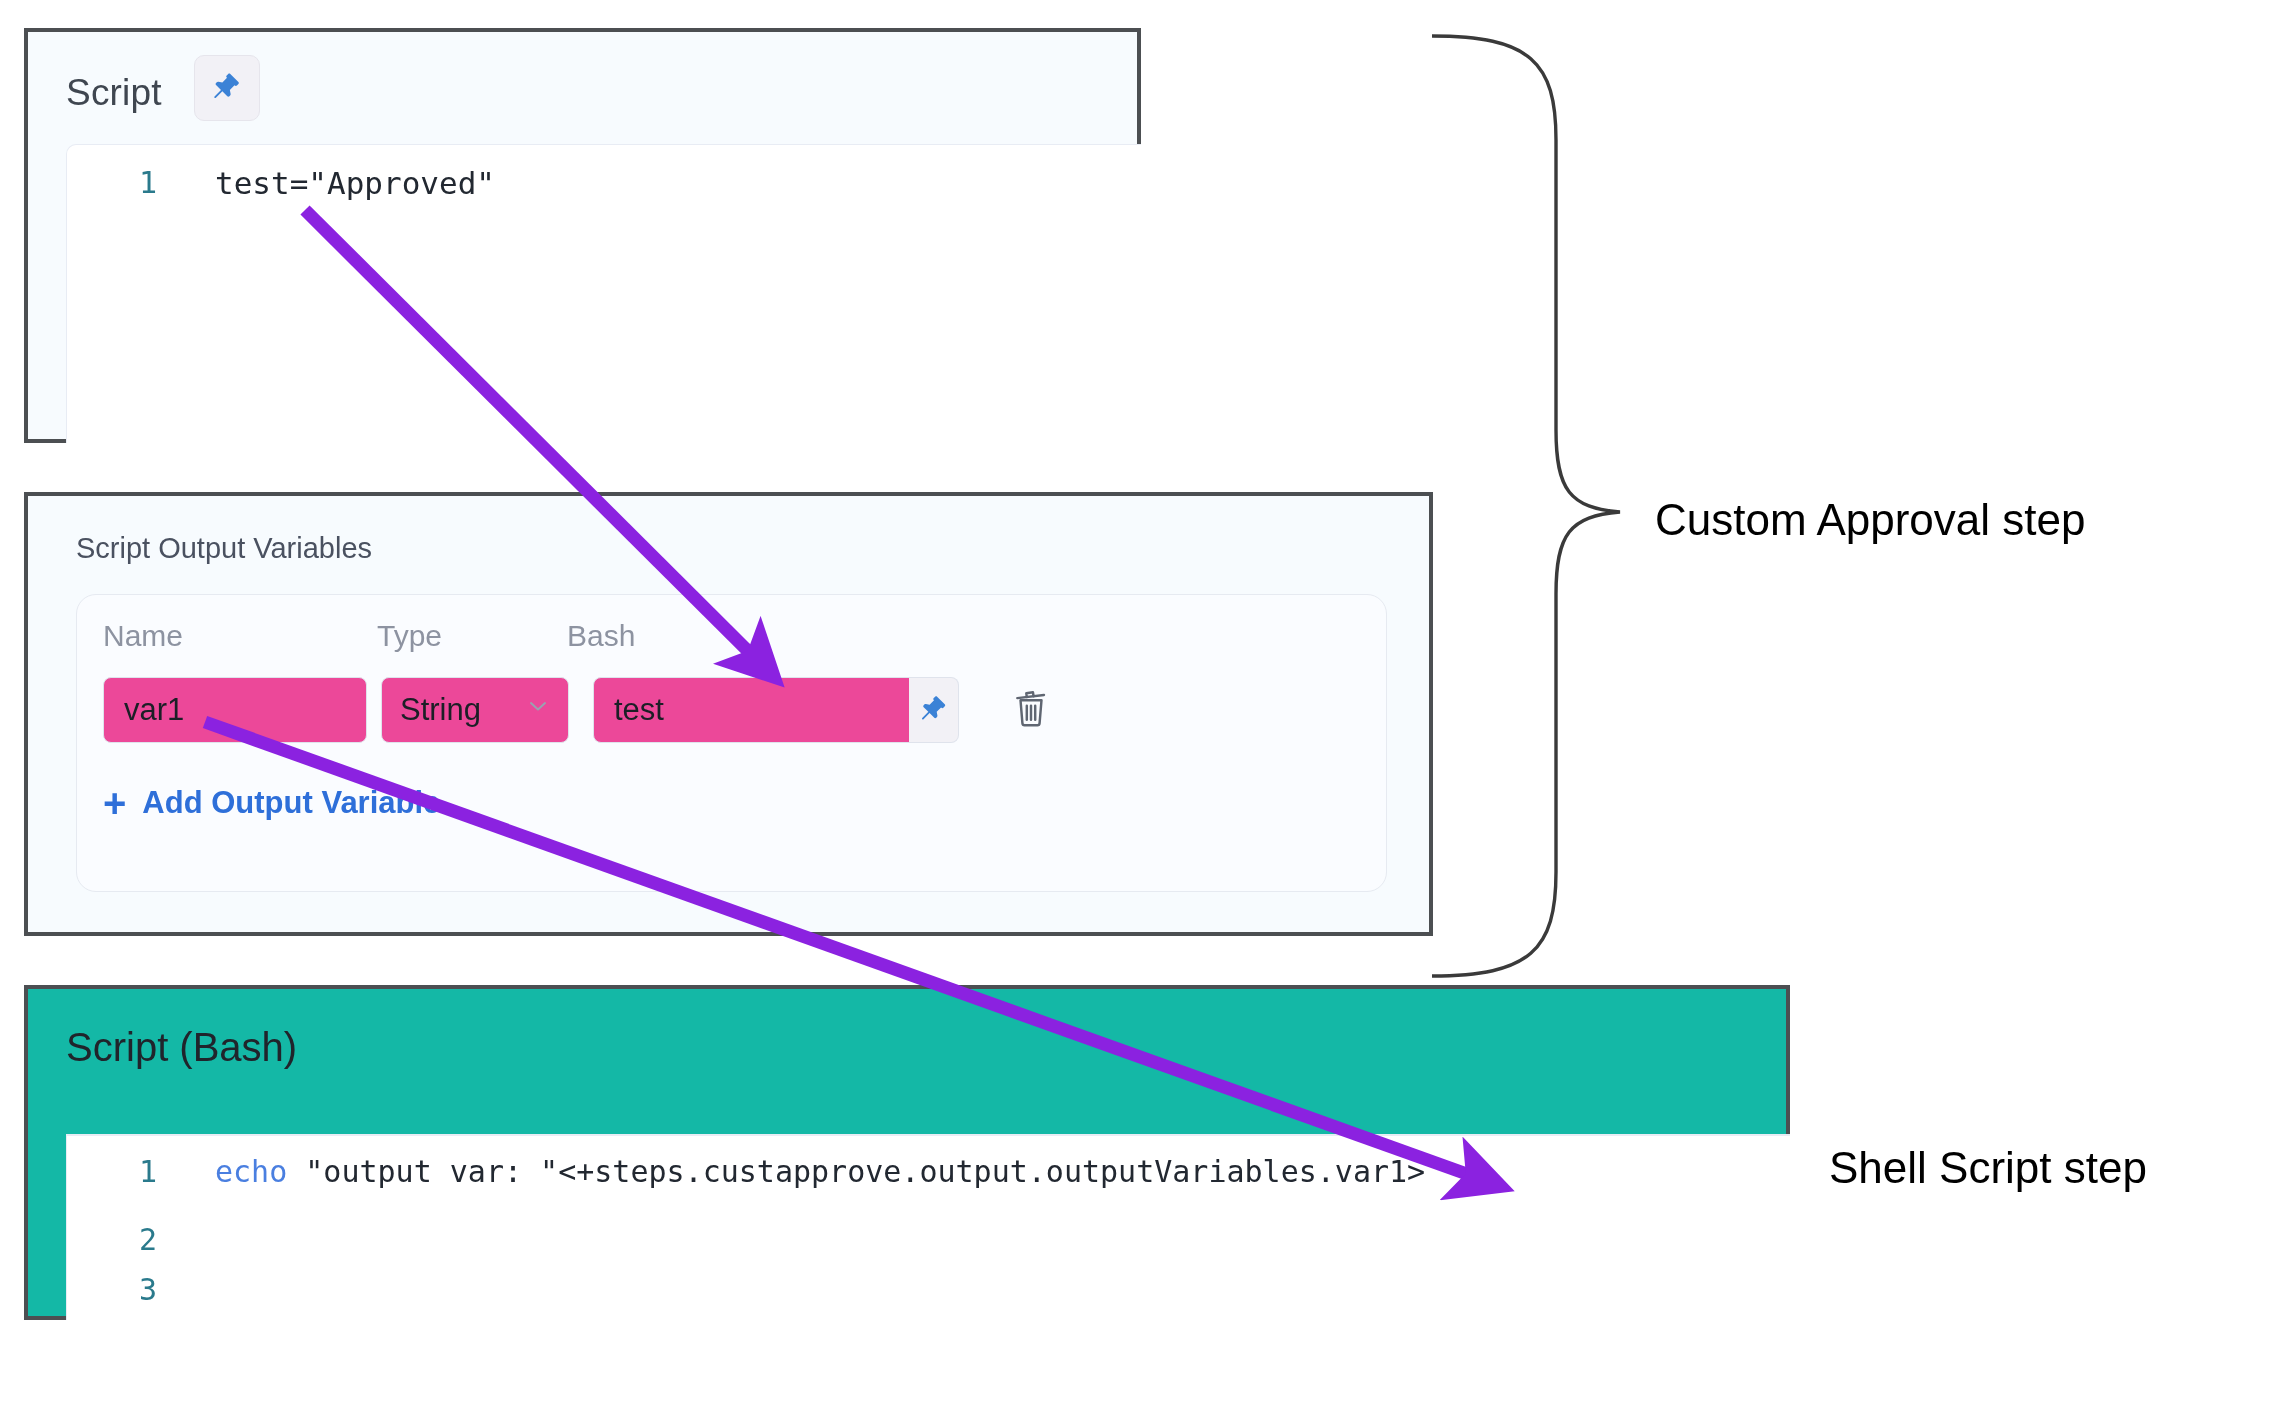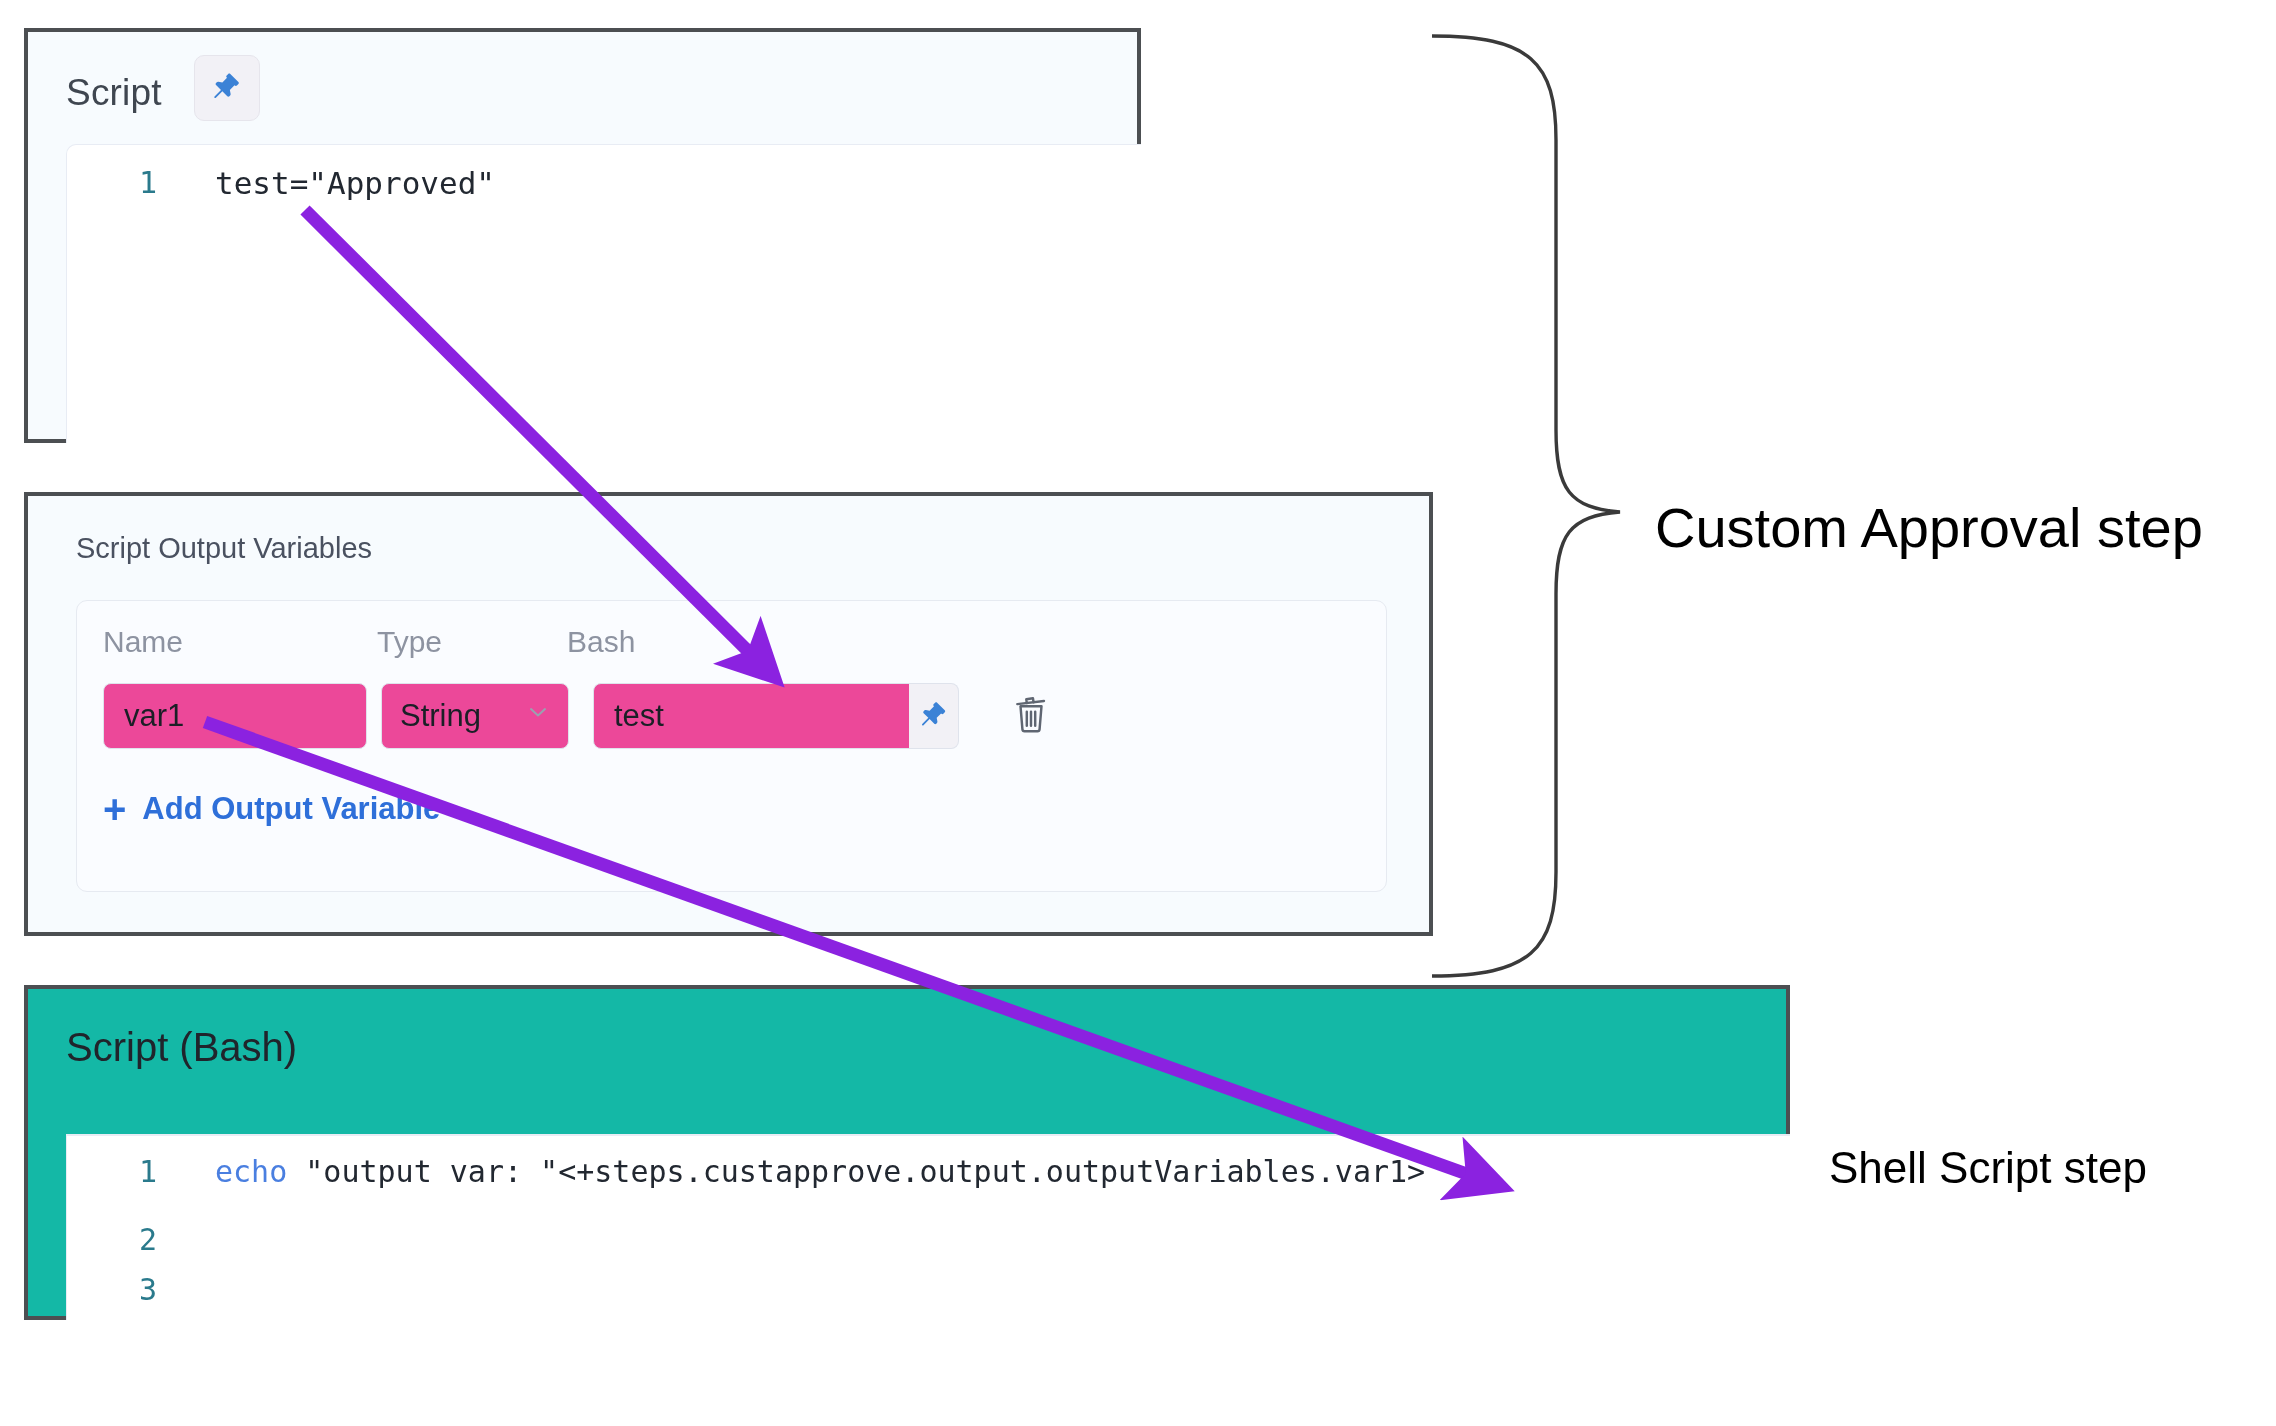--- a/index.html
+++ b/index.html
@@ -120,24 +120,23 @@
     font-size: 29px;
     color: #4a5160;
   }
   .sov-inner {
     position: absolute;
     left: 48px;
     top: 98px;
     right: 42px;
     bottom: 40px;
     border: 1px solid #e6eaf1;
-    border-radius: 11px;
+    border-radius: 20px;
     background: #fafcff;
     box-sizing: border-box;
-    margin-top: 6px;
   }
   .col-headers {
     position: absolute;
     left: 0; top: 24px;
     right: 0;
     height: 42px;
   }
   .col-head {
     position: absolute;
     font-size: 30px;
@@ -261,21 +260,21 @@
   
   .anno-text {
     position: absolute;
     font-family: "Liberation Sans", sans-serif;
     color: #000000;
     white-space: nowrap;
   }
   #anno-custom-approval {
     left: 1655px;
     top: 495px;
-    font-size: 56px;
+    font-size: 44px;
   }
   #anno-shell-script {
     left: 1829px;
     top: 1143px;
     font-size: 44px;
   }
 
   #overlay-svg {
     position: absolute;
     left: 0; top: 0;

